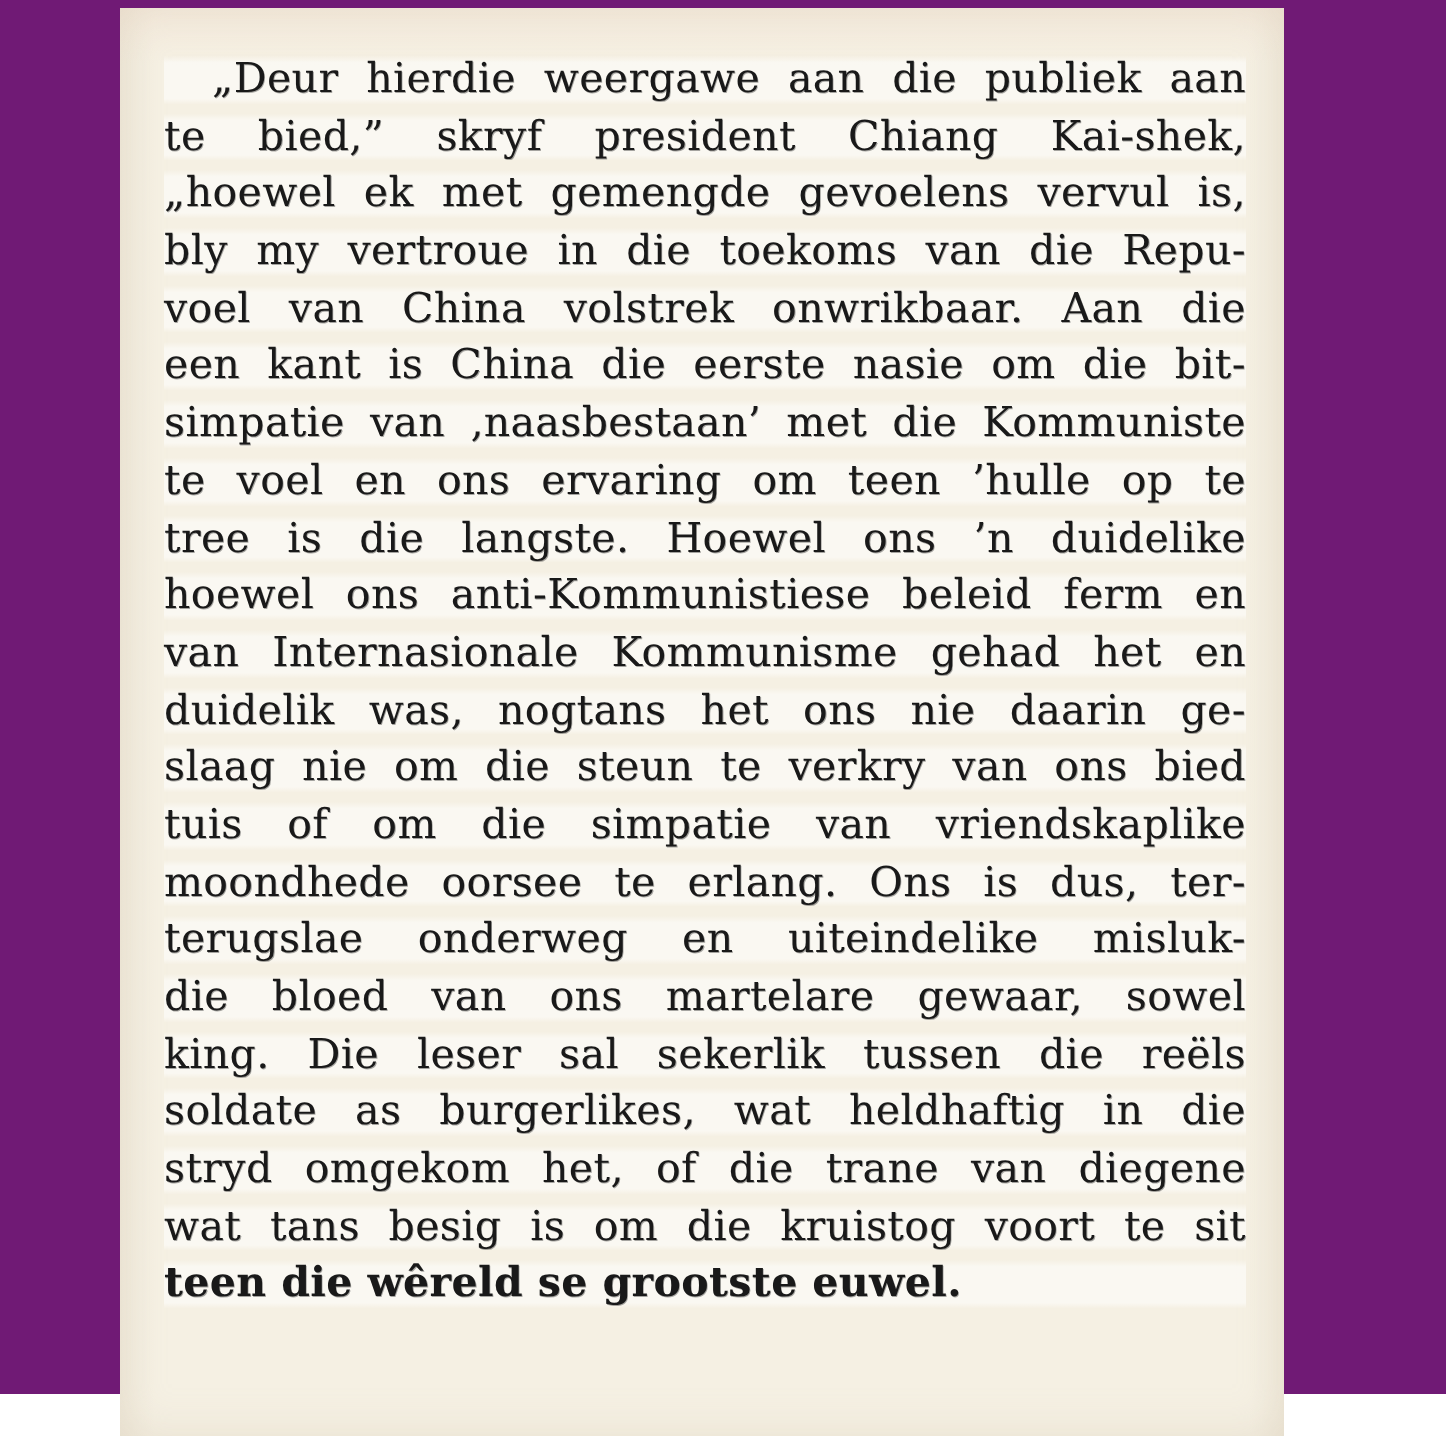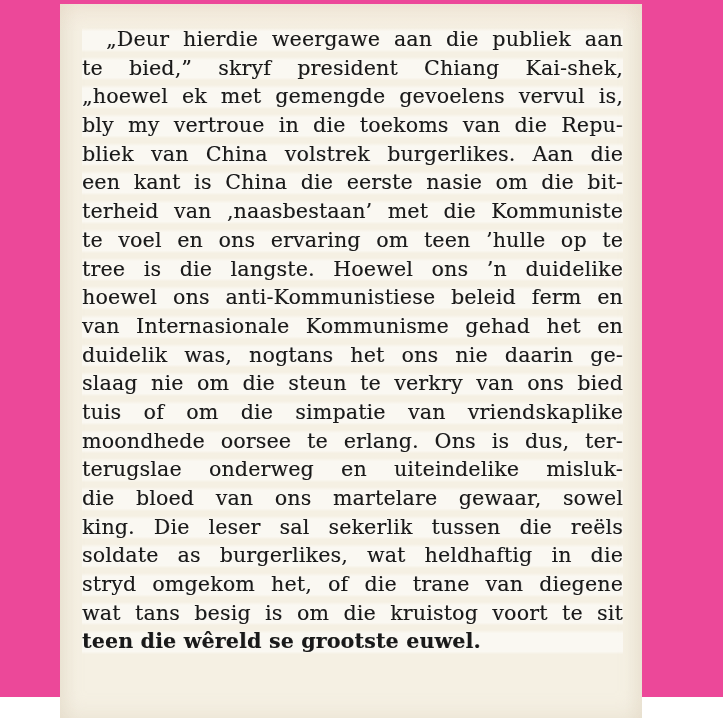--- a/index.html
+++ b/index.html
@@ -7,21 +7,21 @@
     padding: 0;
     width: 723px;
     height: 723px;
     background: #ffffff;
     overflow: hidden;
   }
   .scan-wrap {
     position: relative;
     width: 723px;
     height: 697px;
-    background: #ec4899;
+    background: #701a75;
   }
   .page {
     position: absolute;
     left: 60px;
     top: 4px;
     width: 582px;
     height: 714px;
     background: #f5f0e3;
     background-image:
       linear-gradient(to bottom, rgba(244,225,210,0.35) 0%, rgba(244,225,210,0) 4%),
@@ -62,23 +62,23 @@
 </head>
 <body>
 
 <div class="scan-wrap">
   <div class="page">
     <div class="textblock">
       <div class="line first">„Deur hierdie weergawe aan die publiek aan</div>
       <div class="line">te bied,” skryf president Chiang Kai-shek,</div>
       <div class="line">„hoewel ek met gemengde gevoelens vervul is,</div>
       <div class="line">bly my vertroue in die toekoms van die Repu-</div>
-      <div class="line">bliek van China volstrek burgerlikes. Aan die</div>
+      <div class="line">voel van China volstrek onwrikbaar. Aan die</div>
       <div class="line">een kant is China die eerste nasie om die bit-</div>
-      <div class="line">terheid van ‚naasbestaan’ met die Kommuniste</div>
+      <div class="line">simpatie van ‚naasbestaan’ met die Kommuniste</div>
       <div class="line">te voel en ons ervaring om teen ’hulle op te</div>
       <div class="line">tree is die langste. Hoewel ons ’n duidelike</div>
       <div class="line">hoewel ons anti-Kommunistiese beleid ferm en</div>
       <div class="line">van Internasionale Kommunisme gehad het en</div>
       <div class="line">duidelik was, nogtans het ons nie daarin ge-</div>
       <div class="line">slaag nie om die steun te verkry van ons bied</div>
       <div class="line">tuis of om die simpatie van vriendskaplike</div>
       <div class="line">moondhede oorsee te erlang. Ons is dus, ter-</div>
       <div class="line">terugslae onderweg en uiteindelike misluk-</div>
       <div class="line">die bloed van ons martelare gewaar, sowel</div>

